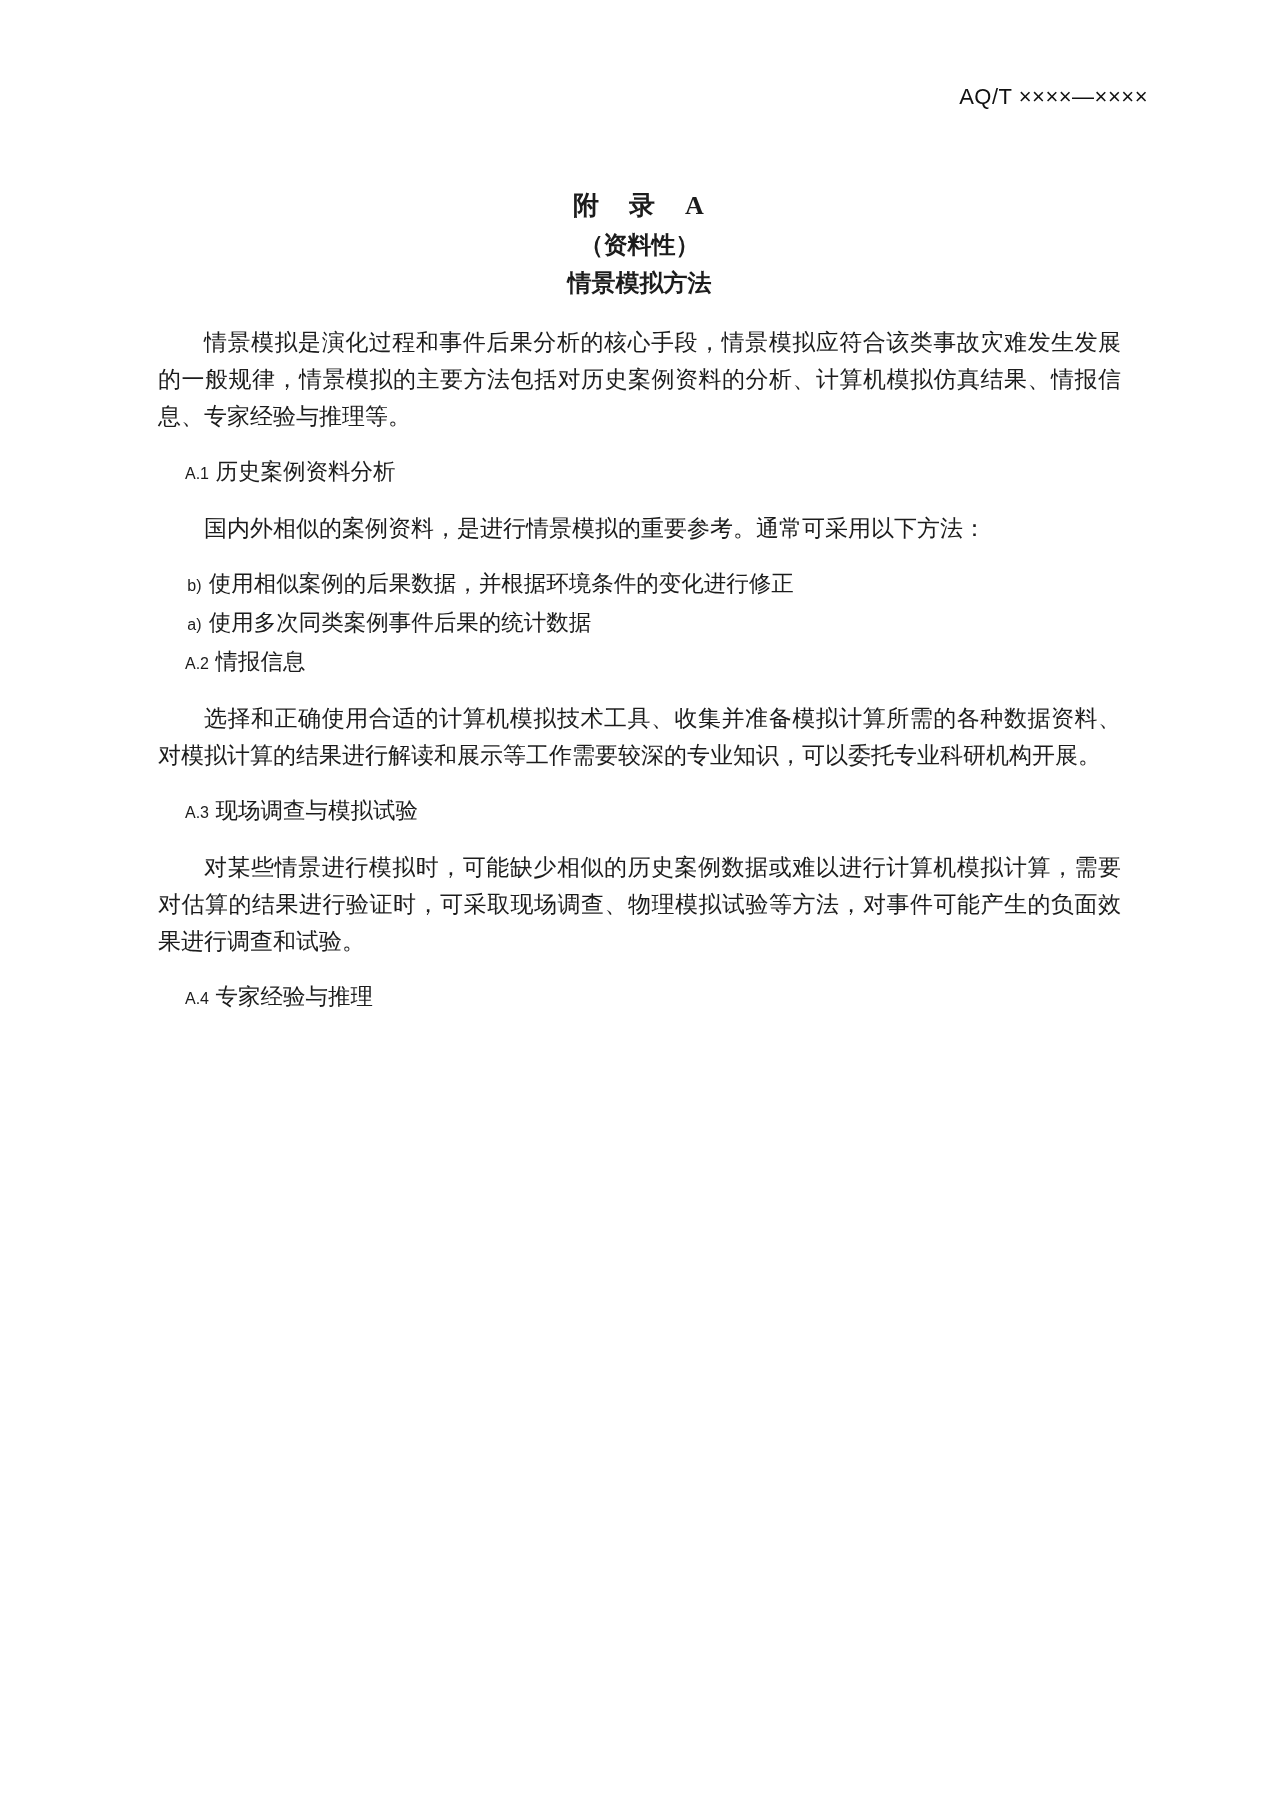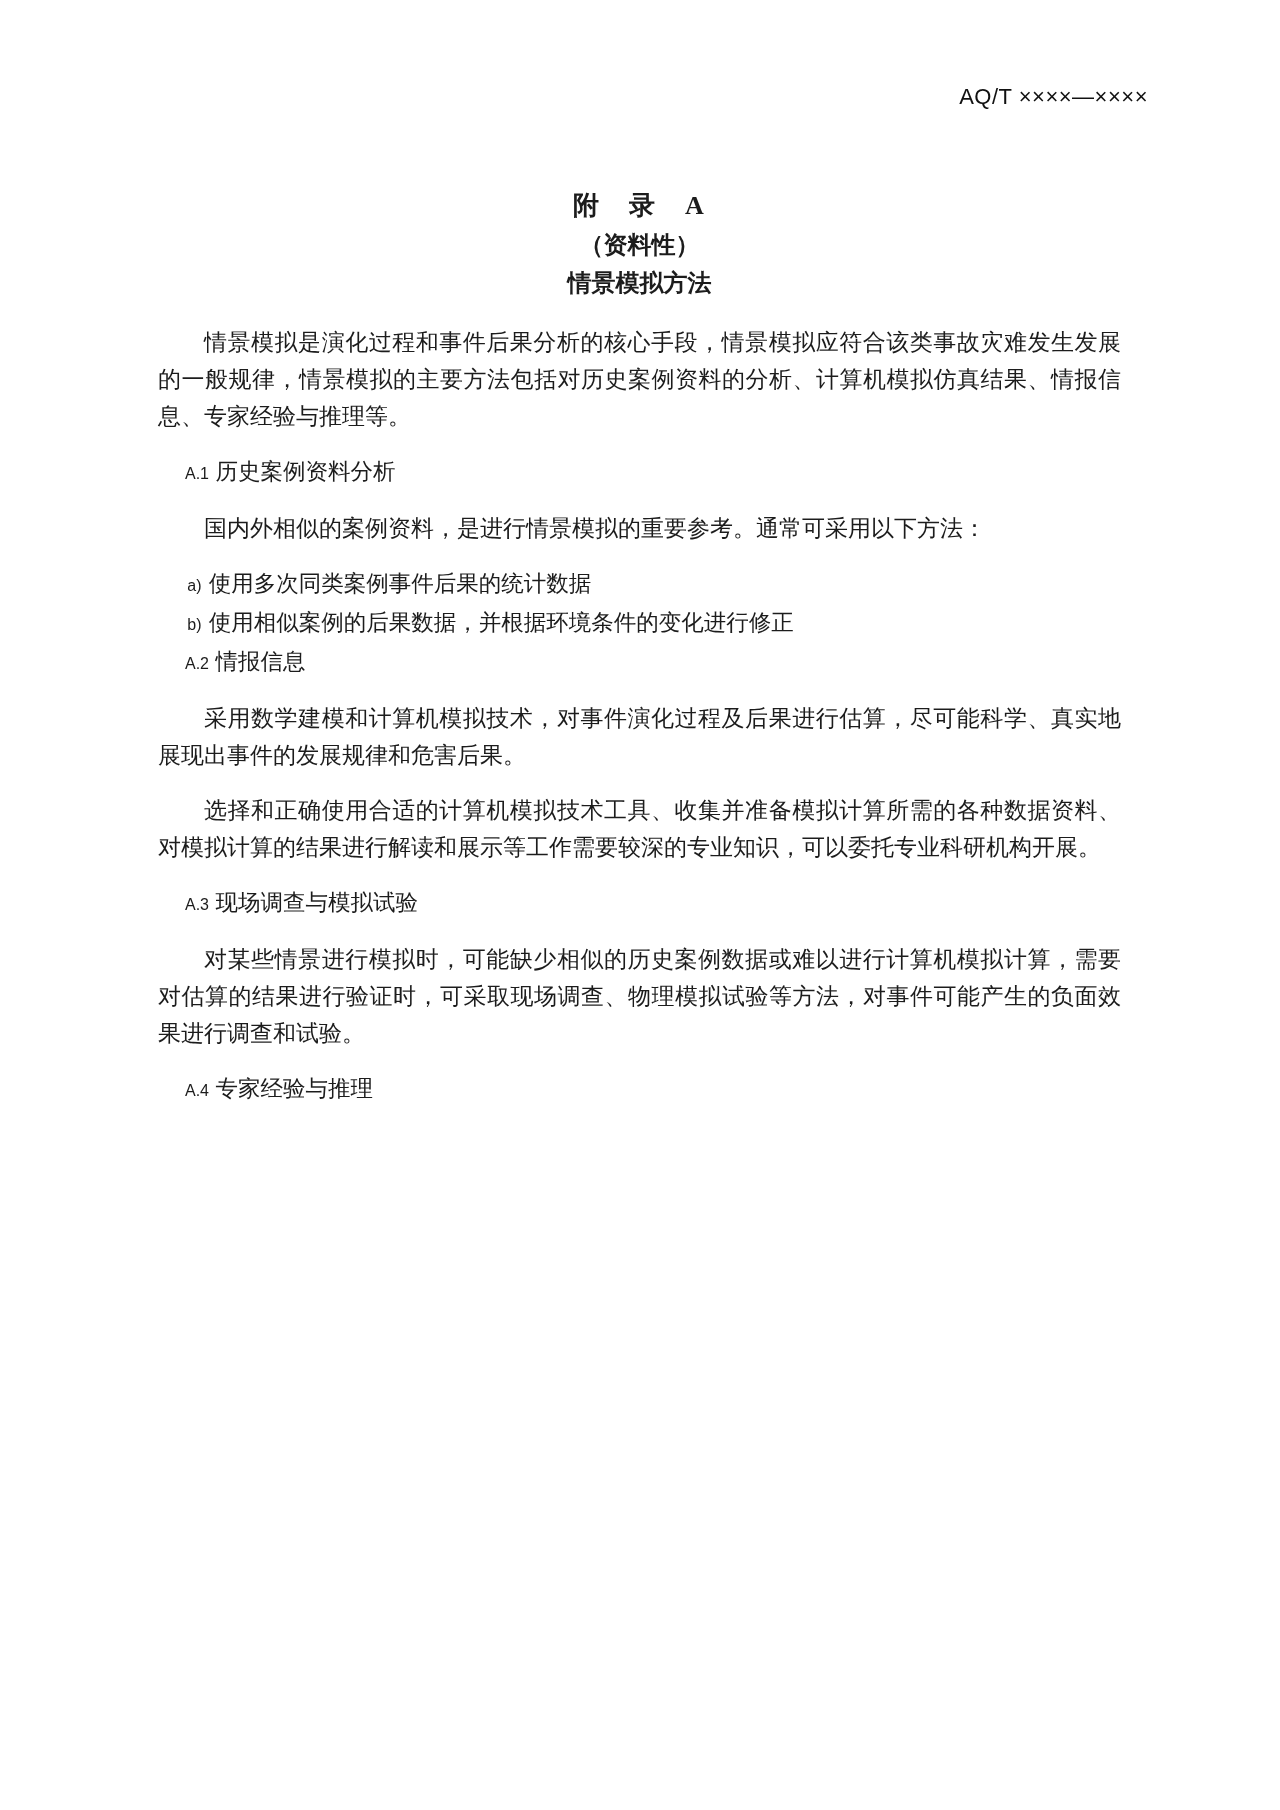--- a/index.html
+++ b/index.html
@@ -88,25 +88,24 @@
     <div class="title-block">
       <div class="title-line1">附　录　A</div>
       <div class="title-line2">（资料性）</div>
       <div class="title-line3">情景模拟方法</div>
     </div>
 
     <p class="para">情景模拟是演化过程和事件后果分析的核心手段，情景模拟应符合该类事故灾难发生发展的一般规律，情景模拟的主要方法包括对历史案例资料的分析、计算机模拟仿真结果、情报信息、专家经验与推理等。</p>
 
     <p class="heading"><span class="num">A.1</span><span>历史案例资料分析</span></p>
     <p class="para">国内外相似的案例资料，是进行情景模拟的重要参考。通常可采用以下方法：</p>
+    <p class="list-item"><span class="num">b)</span><span>使用相似案例的后果数据，并根据环境条件的变化进行修正</span></p>
     <p class="list-item"><span class="num">a)</span><span>使用多次同类案例事件后果的统计数据</span></p>
-    <p class="list-item"><span class="num">b)</span><span>使用相似案例的后果数据，并根据环境条件的变化进行修正</span></p>
 
     <p class="heading"><span class="num">A.2</span><span>情报信息</span></p>
-    <p class="para">采用数学建模和计算机模拟技术，对事件演化过程及后果进行估算，尽可能科学、真实地展现出事件的发展规律和危害后果。</p>
     <p class="para">选择和正确使用合适的计算机模拟技术工具、收集并准备模拟计算所需的各种数据资料、对模拟计算的结果进行解读和展示等工作需要较深的专业知识，可以委托专业科研机构开展。</p>
 
     <p class="heading"><span class="num">A.3</span><span>现场调查与模拟试验</span></p>
     <p class="para">对某些情景进行模拟时，可能缺少相似的历史案例数据或难以进行计算机模拟计算，需要对估算的结果进行验证时，可采取现场调查、物理模拟试验等方法，对事件可能产生的负面效果进行调查和试验。</p>
 
     <p class="heading"><span class="num">A.4</span><span>专家经验与推理</span></p>
 
   </div>
 
   <div class="page-number">13</div>

